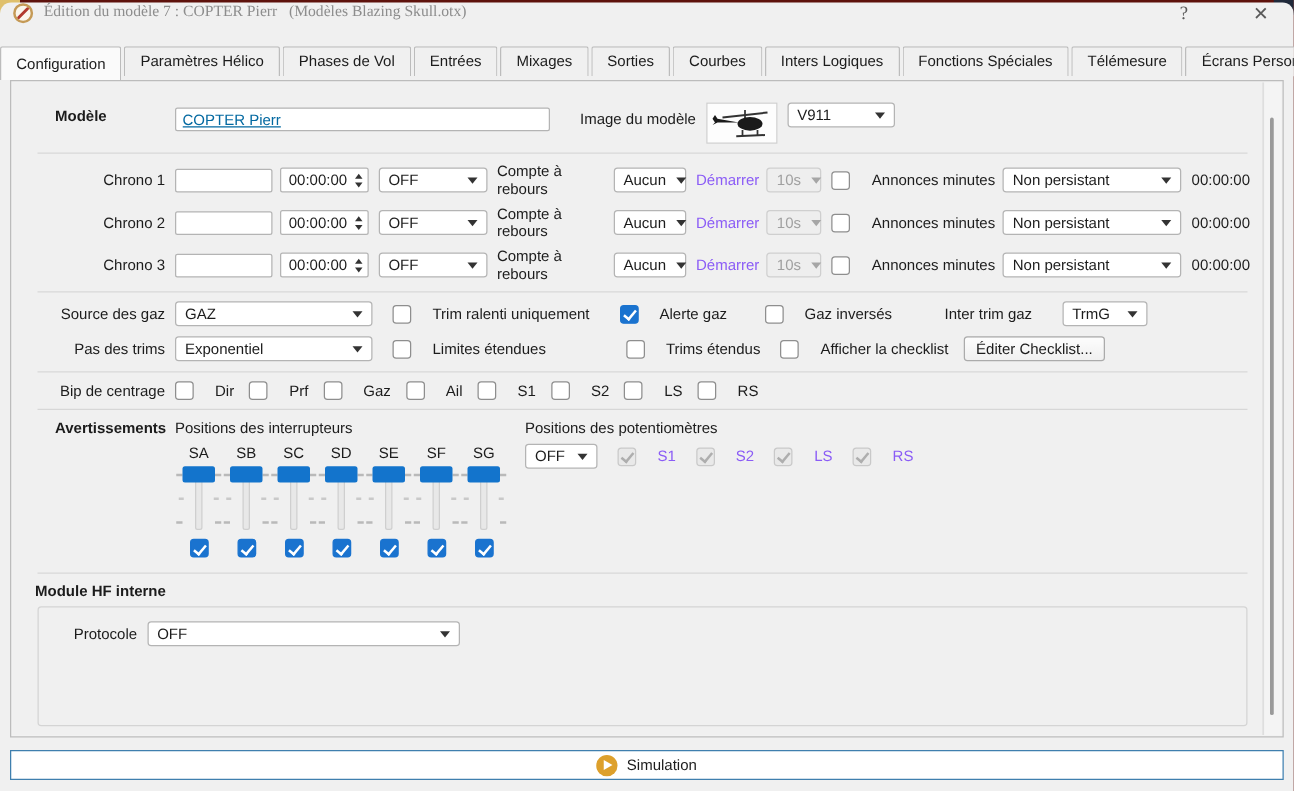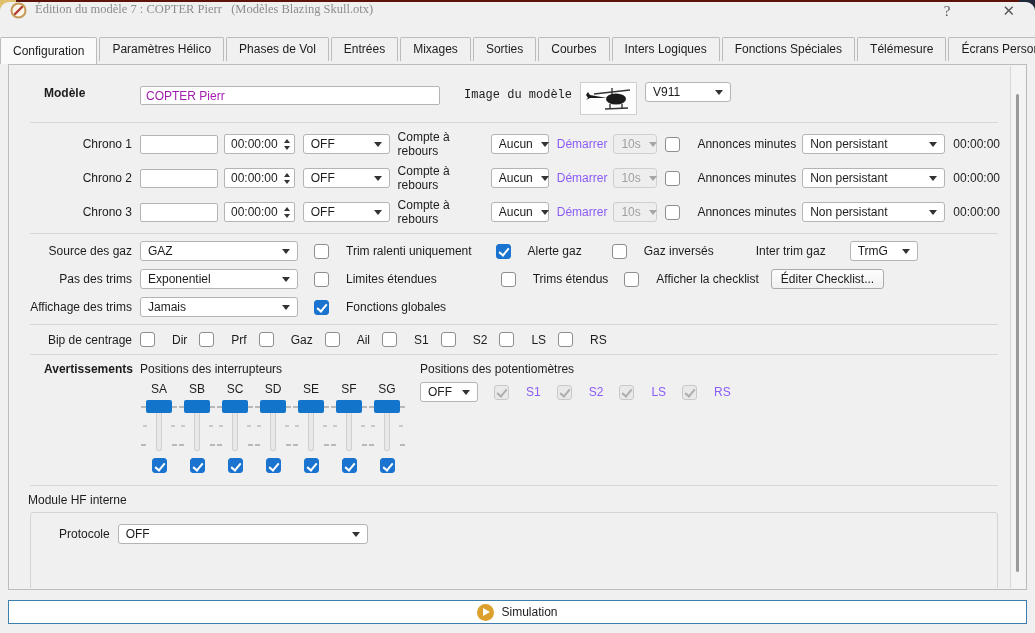--- a/index.html
+++ b/index.html
@@ -40,21 +40,21 @@
   .vthumb { position:absolute; left:4px; top:28px; bottom:16px; width:3px; background:#9a9a9a; border-radius:2px; }
   .sep { border:none; border-top:1px solid #d7d7d7; margin:7px 2px; }
   
   .row { display:flex; align-items:center; }
   .lbl { width:104px; text-align:right; margin-right:8px; flex:none; }
   .sec { width:104px; margin-right:8px; flex:none; font-weight:bold; text-align:left;padding-left:16px; }
   .dim { color:#8b5cf6; }
   
   .inp {
     background:#fff; border:1px solid #b4b4b4; border-radius:2px; height:19px;
-    padding:0 5px; font-family:inherit; font-size:12px; color:#a21caf;
+    padding:0 5px; font-family:inherit; font-size:12px; color:#0369a1;text-decoration:underline;
   }
   .combo {
     background:#fff; border:1px solid #b4b4b4; border-radius:3px; height:20px;
     padding:0 7px; display:inline-flex; align-items:center; justify-content:space-between; gap:8px;
     white-space:nowrap;
   }
   .combo .arr { width:0; height:0; border-left:4px solid transparent; border-right:4px solid transparent; border-top:5px solid #333; flex:none; }
   .combo.dis { background:#eeeeee; color:#a0a0a0; border-color:#cfcfcf; }
   .combo.dis .arr { border-top-color:#a6a6a6; }
   .spin {
@@ -138,21 +138,21 @@
     <span class="tab">Télémesure</span>
     <span class="tab">Écrans Personnalisés</span>
   </div>
 
   <div class="pane">
     <div class="scrollwrap">
 
       <div class="row" style="align-items:flex-start; margin-top:4px;">
         <span class="sec" style="padding-top:4px;">Modèle</span>
         <input class="inp" style="width: 300px; margin-top: 4px;" value="COPTER Pierr">
-        <span class="ml24" style="padding-top:6px;font-family:Liberation Mono, monospace;">Image du modèle</span>
+        <span class="ml24" style="padding-top:6px;">Image du modèle</span>
         <span class="thumb-img ml8">
           <svg width="50" height="26" viewBox="0 0 50 26">
             <line x1="10" y1="8" x2="46" y2="4" stroke="#333" stroke-width="1.6"></line>
             <line x1="28" y1="2" x2="28" y2="9" stroke="#333" stroke-width="1.4"></line>
             <ellipse cx="32" cy="13" rx="10" ry="5.5" fill="#1a1a1a"></ellipse>
             <path d="M23 12 L6 9 L4 6 L2 9 L4 12 L2 14 L6 12 Z" fill="#1a1a1a"></path>
             <line x1="26" y1="18" x2="26" y2="22" stroke="#333" stroke-width="1.4"></line>
             <line x1="38" y1="18" x2="38" y2="22" stroke="#333" stroke-width="1.4"></line>
             <line x1="21" y1="23" x2="44" y2="22" stroke="#333" stroke-width="1.6"></line>
           </svg>
@@ -311,31 +311,20 @@
             <span class="cb"></span>
             <span>Trims étendus</span>
           </span>
         <span class="ck ml16">
             <span class="cb"></span>
             <span>Afficher la checklist</span>
           </span>
         <button class="btn ml12">Éditer Checklist...</button>
       </div>
 
-      <div class="row">
-        <span class="lbl">Affichage des trims</span>
-        <span class="combo" style="width:158px;">
-            <span>Jamais</span>
-            <span class="arr"></span>
-          </span>
-        <span class="ck ml16">
-            <span class="cb on"></span>
-            <span>Fonctions globales</span>
-          </span>
-      </div>
 
       <hr class="sep">
 
       <div class="row">
         <span class="lbl">Bip de centrage</span>
         <span class="ck">
             <span class="cb"></span>
             <span>Dir</span>
           </span>
         <span class="ck ml12">
@@ -448,21 +437,21 @@
             <span class="ck ml16 dim">
                 <span class="cb dis"></span>
                 <span>RS</span>
               </span>
           </div>
         </div>
       </div>
 
       <hr class="sep" style="margin-top:12px;">
 
-      <div style="font-weight:normal; margin-top:4px;">Module HF interne</div>
+      <div style="font-weight:bold; margin-top:4px;">Module HF interne</div>
       <div class="group">
         <div class="row">
           <span>Protocole</span>
           <span class="combo ml8" style="width:250px;">
               <span>OFF</span>
               <span class="arr"></span>
             </span>
         </div>
       </div>
 

